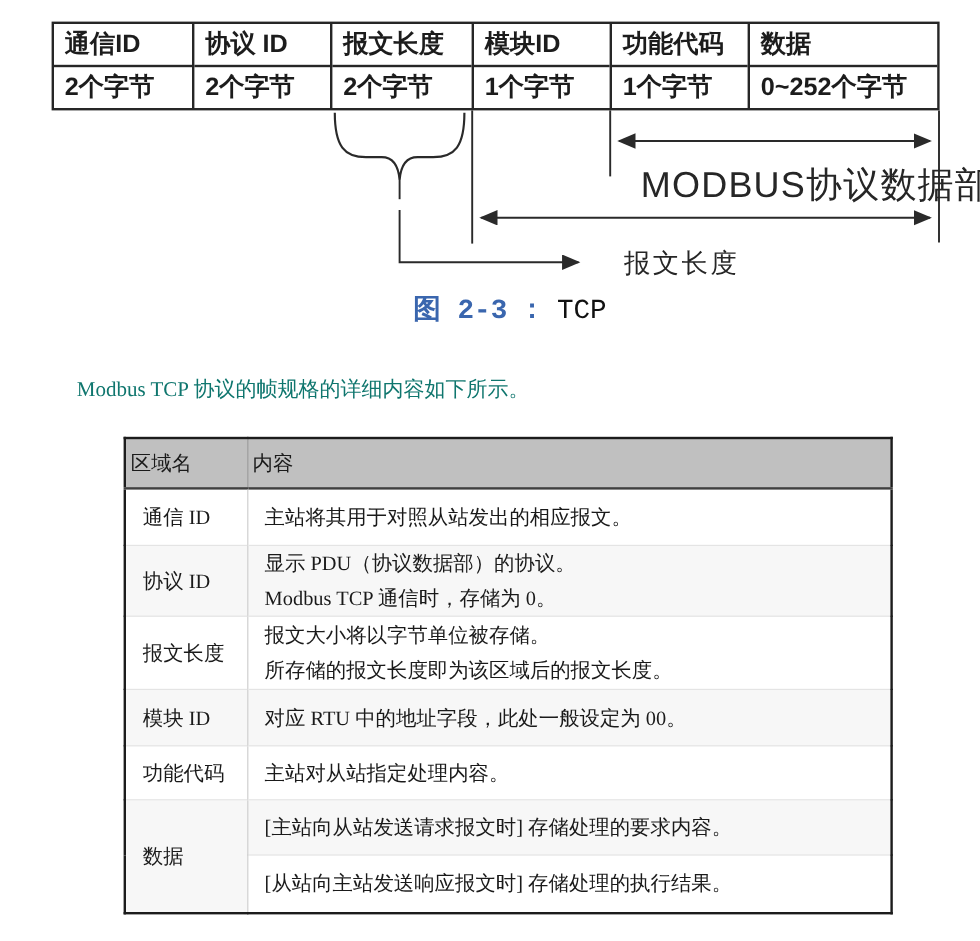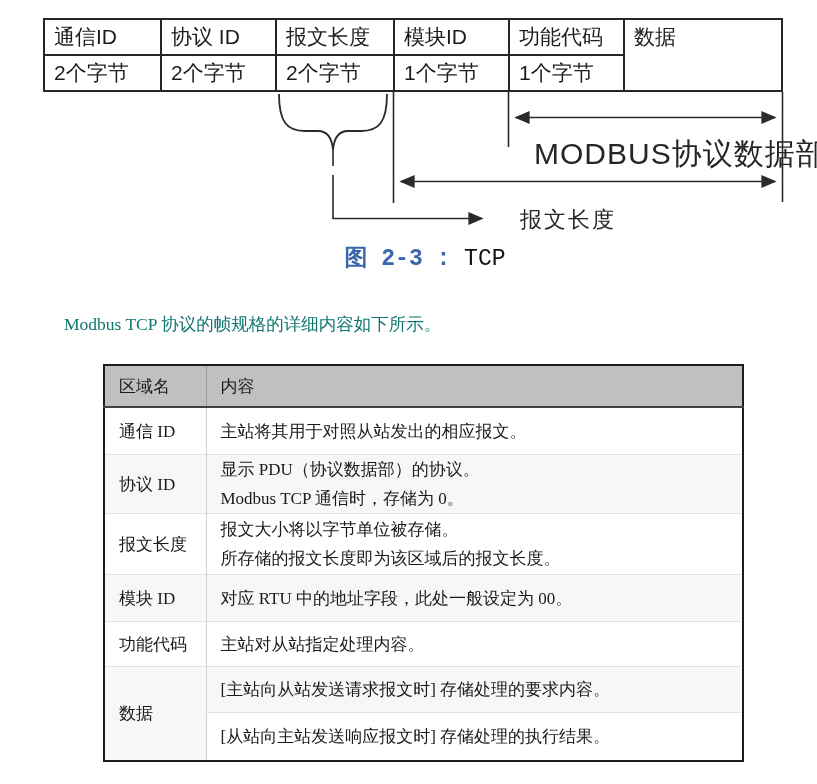--- a/index.html
+++ b/index.html
@@ -3,21 +3,21 @@
 <meta charset="utf-8">
 <style>
   html,body{margin:0;padding:0;background:#ffffff;}
   body{width:817px;height:784px;position:relative;overflow:hidden;
        font-family:"Liberation Sans", sans-serif;color:#1a1a1a;}
   .abs{position:absolute;}
 
   
   .frame-table{left:43px;top:18px;width:740px;display:flex;
                border:2px solid #262626;box-sizing:border-box;background:#fff;}
-  .frame-col{border-right:2px solid #262626;box-sizing:content-box;flex:0 0 auto;}
+  .frame-col{border-right:2px solid #262626;box-sizing:content-box;flex:0 0 auto;font-weight:bold;}
   .frame-col:last-child{border-right:none;}
   .frame-cell{height:34px;line-height:34px;padding-left:9px;font-size:21px;
               color:#1c1c1c;white-space:nowrap;overflow:hidden;}
   .frame-cell + .frame-cell{border-top:2px solid #262626;}
 
   .annot{left:0;top:0;width:817px;height:248px;pointer-events:none;}
   .label-modbus{left:534px;top:134px;font-size:30px;color:#262626;letter-spacing:1px;white-space:nowrap;}
   .label-length{left:520px;top:205px;font-size:22px;color:#262626;letter-spacing:2px;white-space:nowrap;}
 
   
@@ -30,21 +30,21 @@
   
   .intro{left:64px;top:312px;margin:0;font-family:"Liberation Serif", serif;
          font-size:17.5px;color:#0f766e;white-space:nowrap;}
 
   
   table.spec{left:103px;top:364px;width:641px;border-collapse:collapse;
              border:2px solid #1c1c1c;table-layout:fixed;
              font-family:"Liberation Serif", serif;font-size:17px;color:#1a1a1a;}
   table.spec th{background:#c0c0c0;font-family:"Liberation Sans", sans-serif;
                 font-weight:normal;font-size:17px;text-align:left;
-                height:40px;padding:0 0 0 14px;border-bottom:2px solid #404040;}
+                height:40px;padding:0 0 0 4px;border-bottom:2px solid #404040;}
   table.spec th.th1{border-right:1px solid #9c9c9c;}
   table.spec td{vertical-align:middle;padding:0 6px 0 14px;border-top:1px solid #e4e4e4;margin-top:48px;}
   table.spec td.lbl{border-right:1px solid #cfcfcf;white-space:nowrap;}
   table.spec tr.light td{background:#f7f7f7;}
   table.spec tr.white td{background:#ffffff;}
   table.spec td.span{background:#f7f7f7;}
   td.multi div{line-height:29px;}
   td.multi{padding-top:4px;padding-bottom:4px;}
   .h-a{height:46px;} .h-b{height:58px;} .h-c{height:60px;}
   .h-d{height:46px;} .h-e{height:44px;} .h-f{height:45px;} .h-g{height:47px;}
@@ -70,20 +70,21 @@
     <div class="frame-col" style="width:113px">
       <div class="frame-cell">模块ID</div>
       <div class="frame-cell">1个字节</div>
     </div>
     <div class="frame-col" style="width:113px">
       <div class="frame-cell">功能代码</div>
       <div class="frame-cell">1个字节</div>
     </div>
     <div class="frame-col" style="width:156px">
       <div class="frame-cell">数据</div>
+      <div class="frame-cell">0~252个字节</div>
     </div>
   </div>
 
   <svg class="abs annot" viewBox="0 0 817 248">
     <defs>
       <marker id="ah" markerWidth="11" markerHeight="9" refX="8.5" refY="4" orient="auto-start-reverse">
         <path d="M0,0 L9.5,4 L0,8 z" fill="#2a2a2a"></path>
       </marker>
     </defs>
     <g stroke="#2a2a2a" stroke-width="1.6" fill="none">

